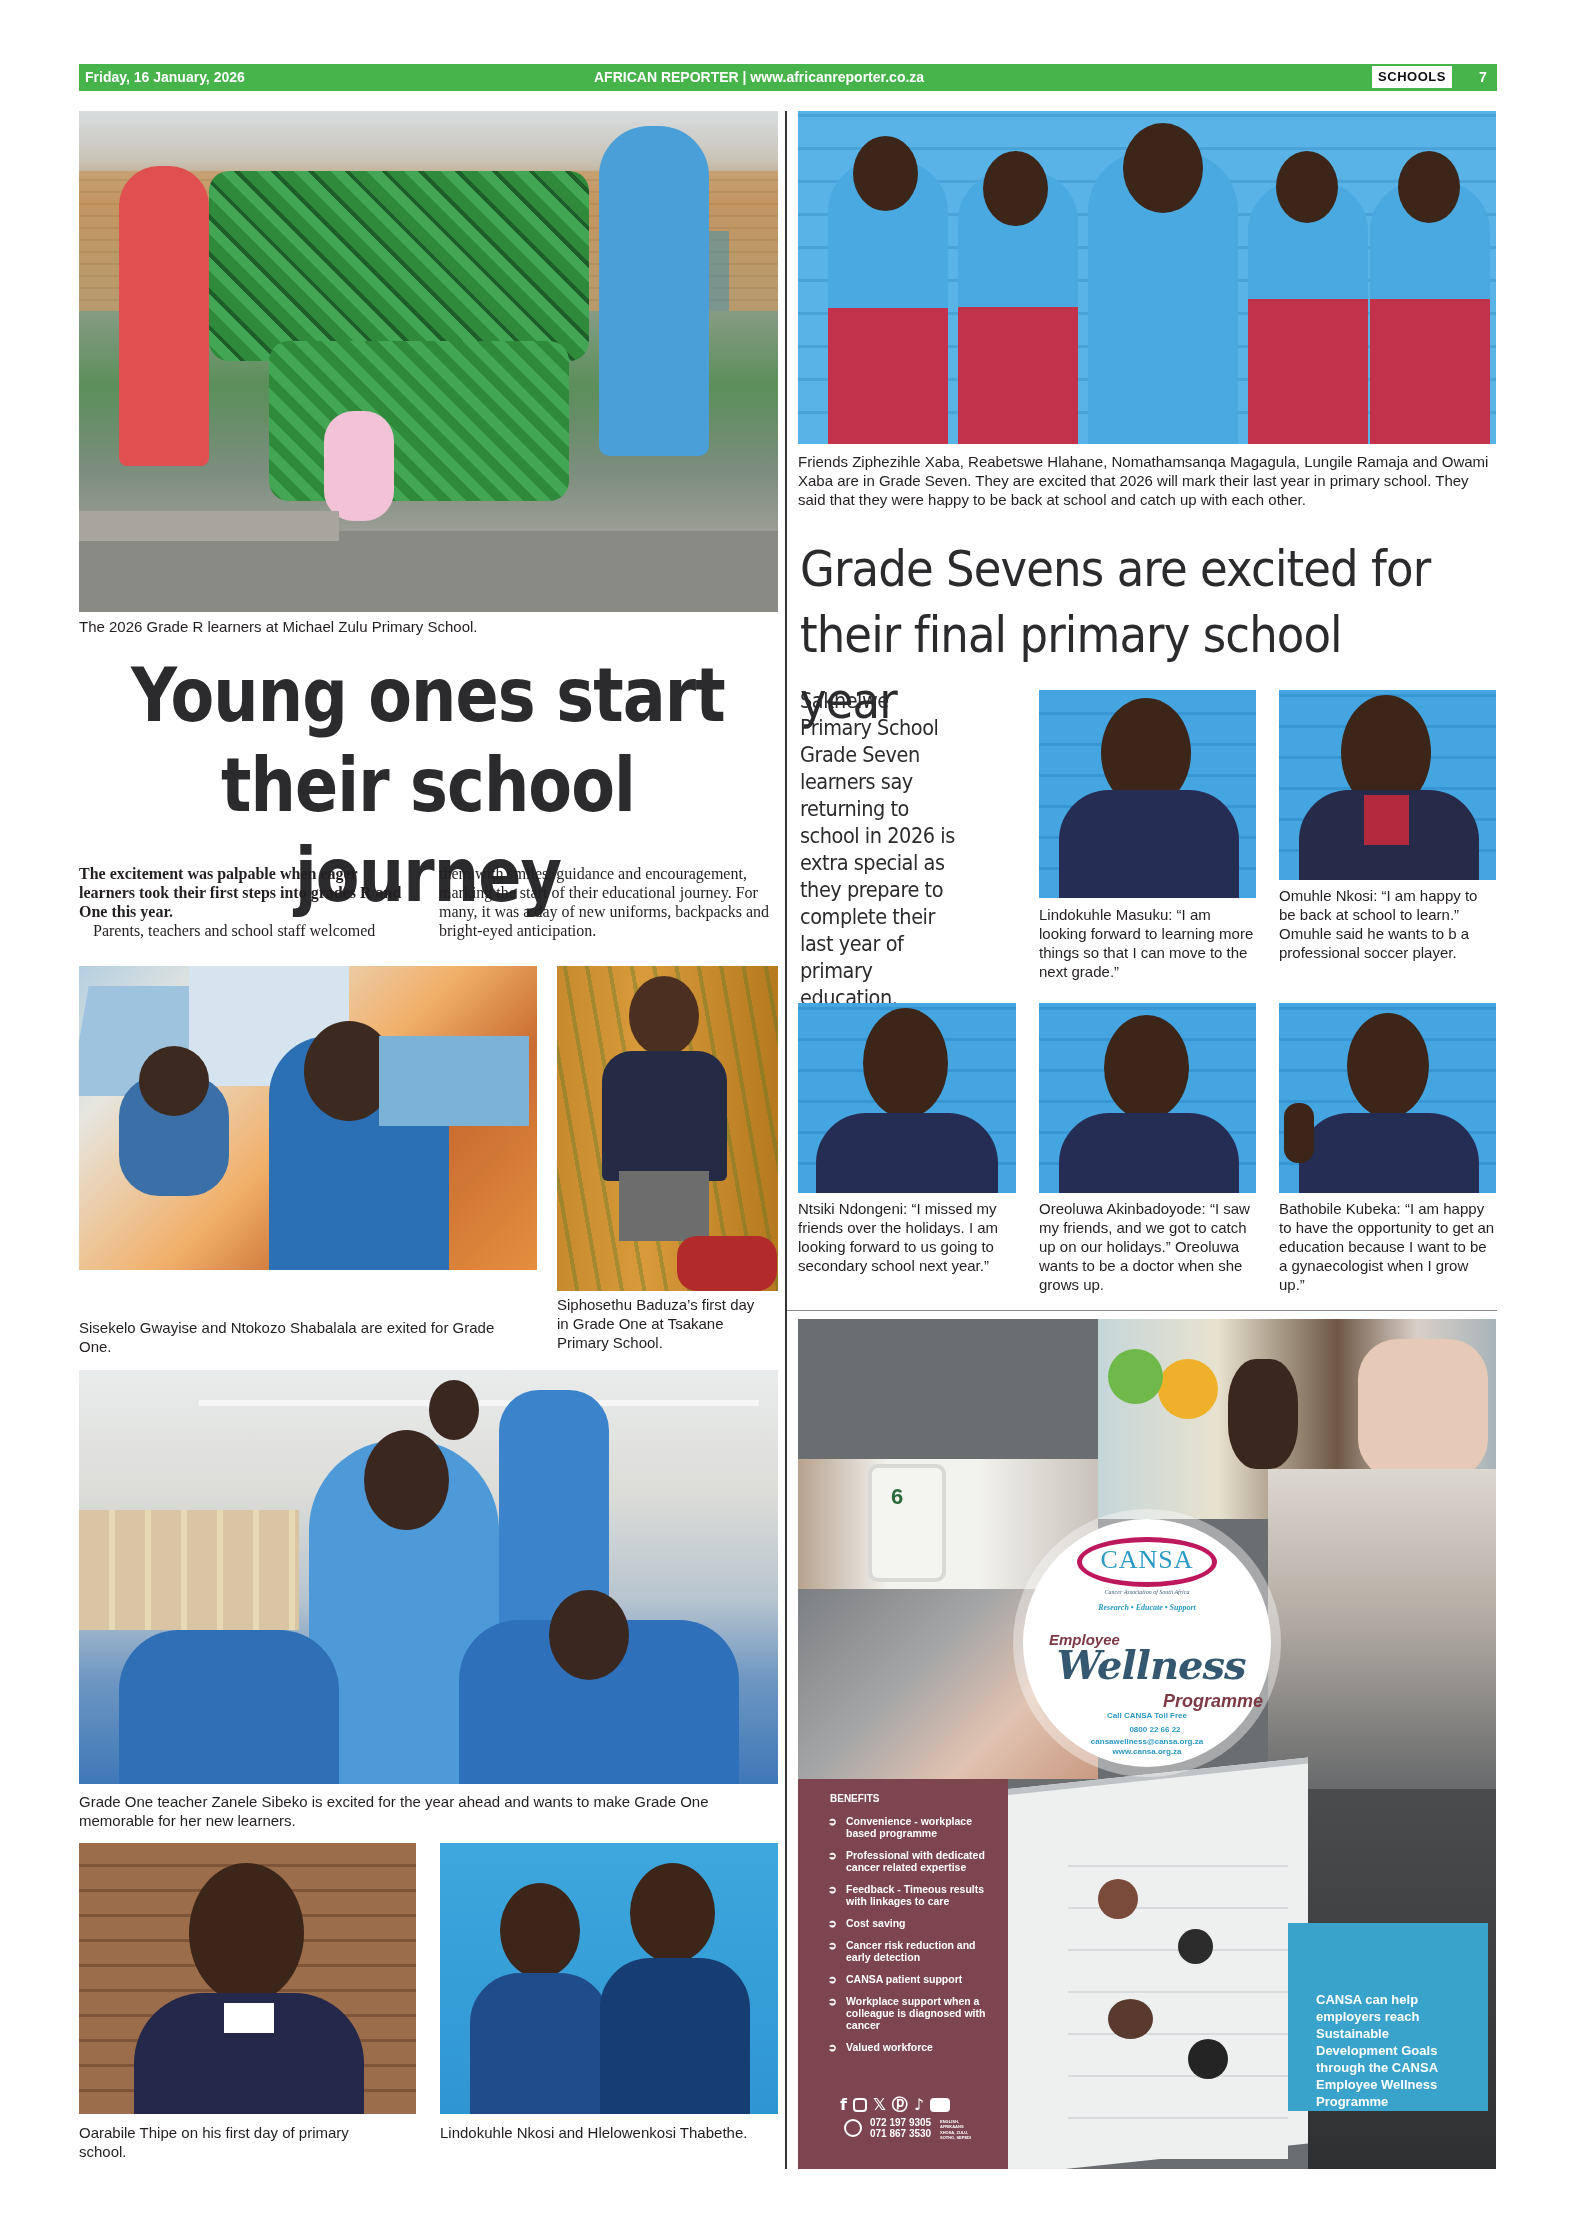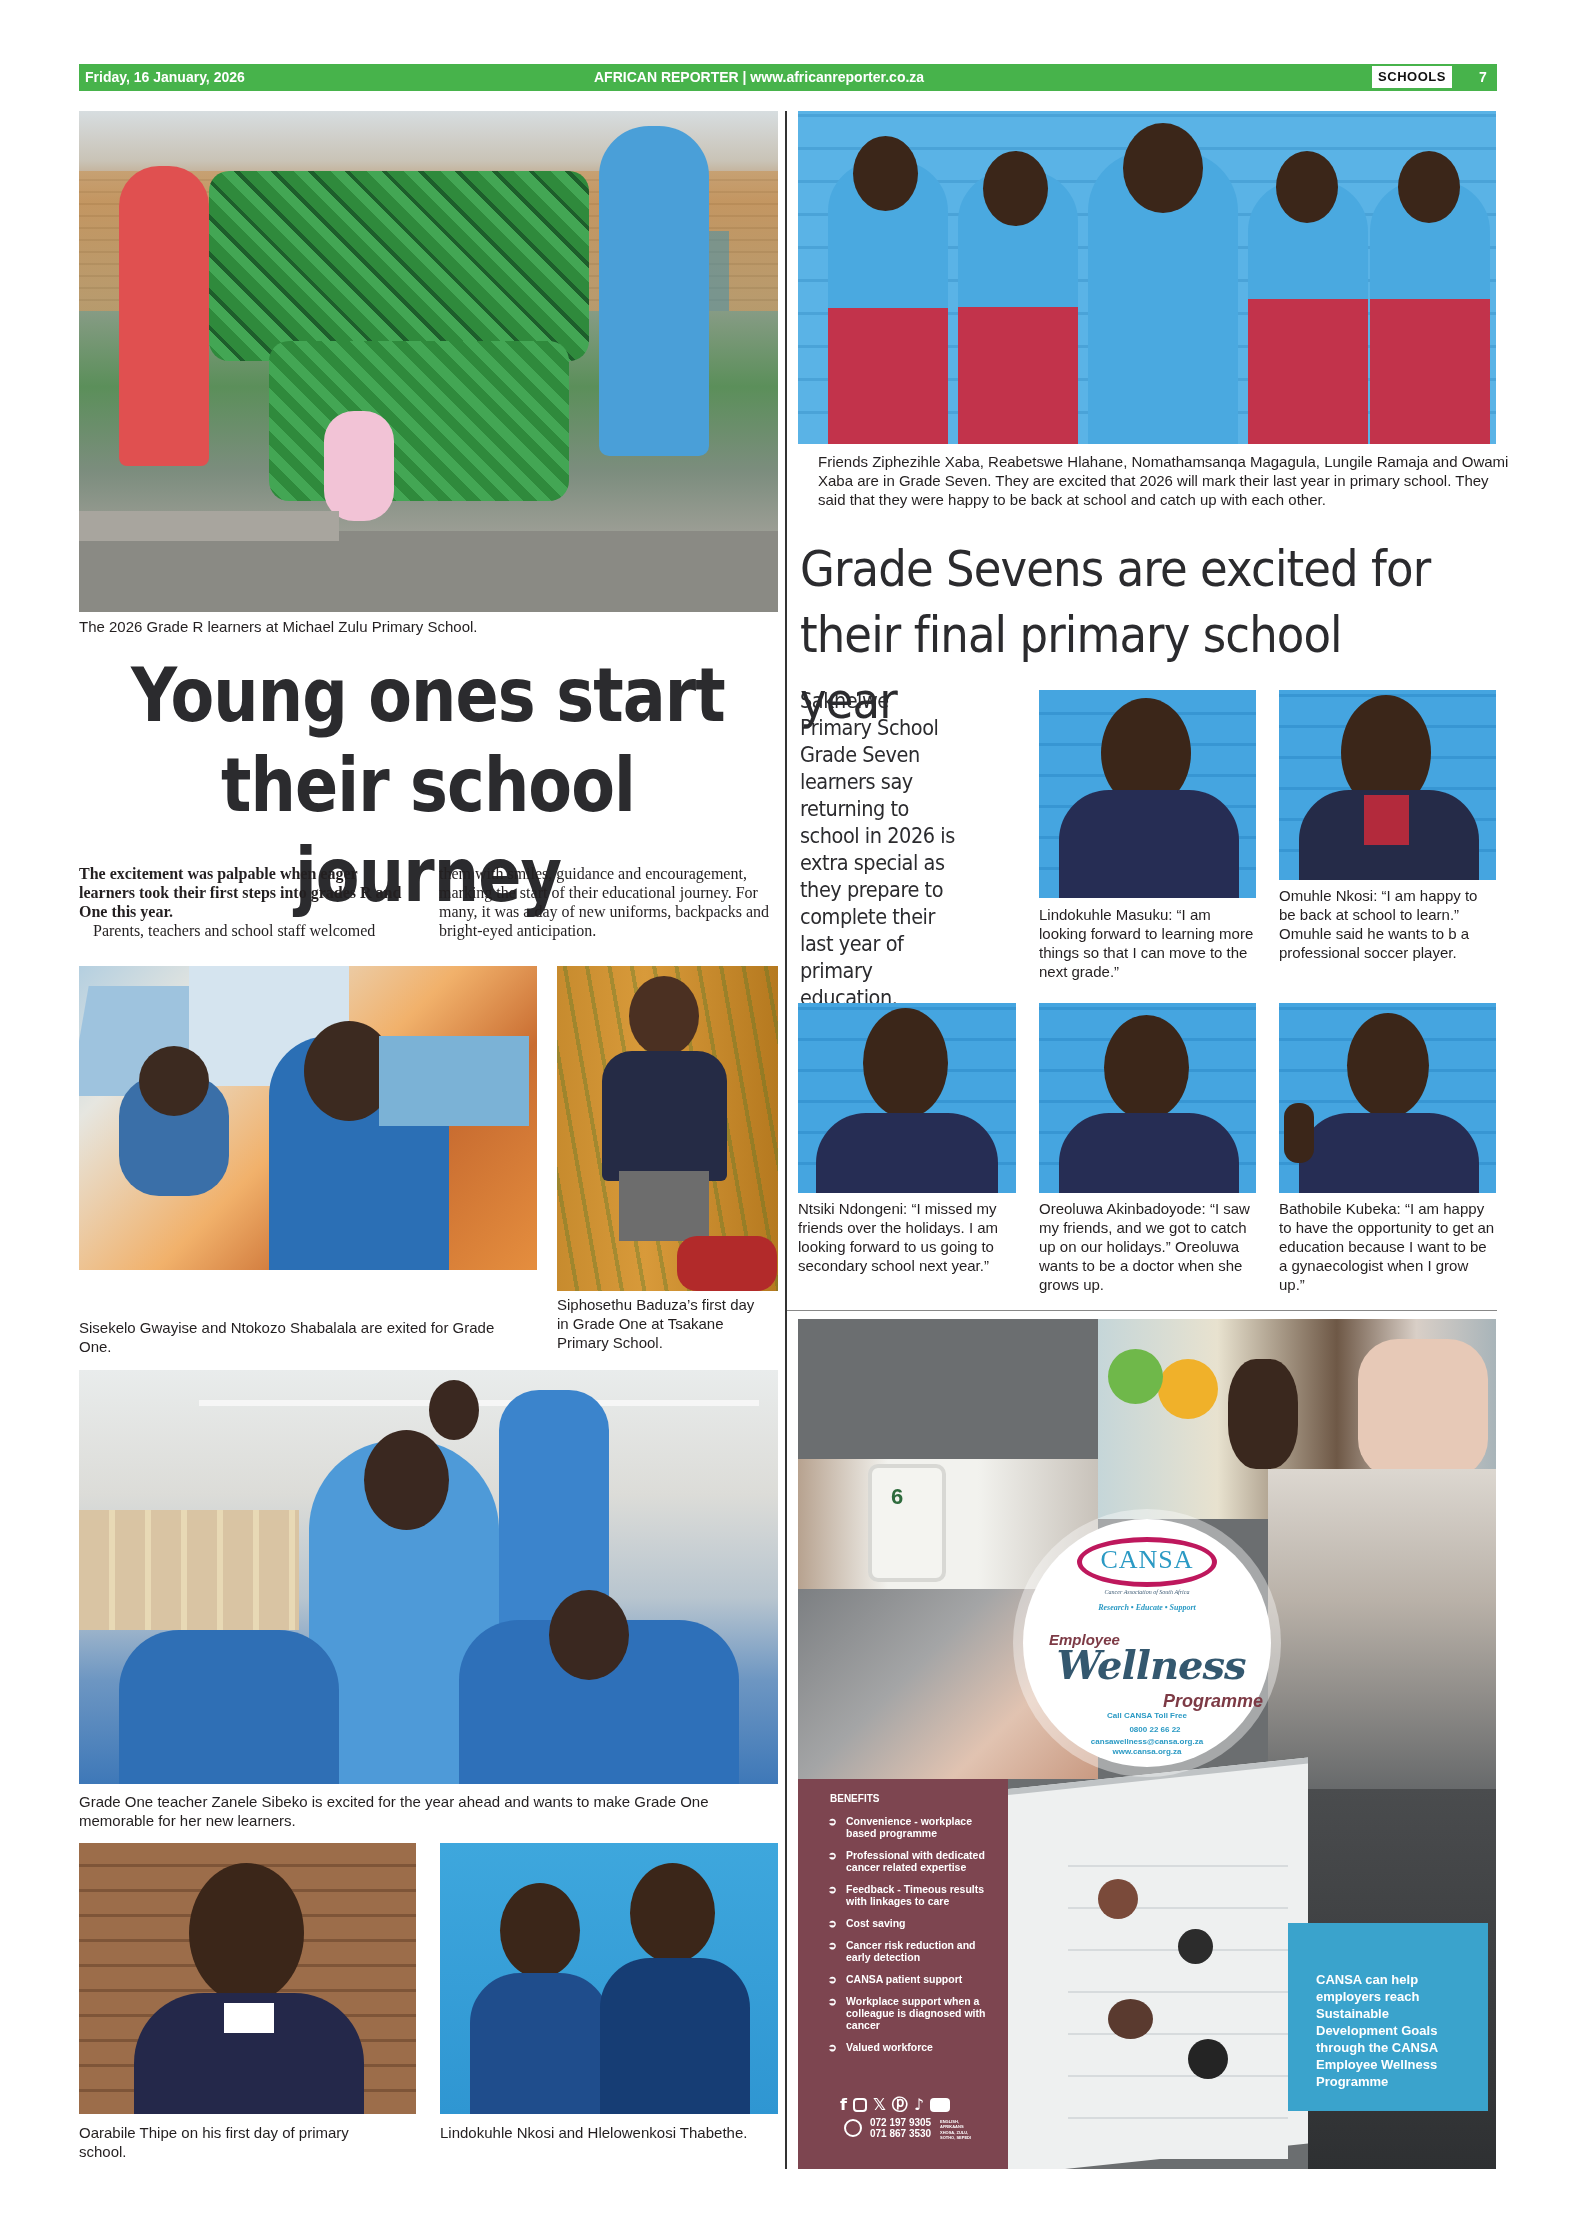--- a/index.html
+++ b/index.html
@@ -18,21 +18,21 @@
   
   .hl-young{position:absolute;left:78px;top:650px;width:700px;text-align:center;font-family:"DejaVu Sans",sans-serif;font-weight:bold;font-size:74px;line-height:90px;letter-spacing:-1px;color:#2b2b2e;transform:scaleX(.86);transform-origin:center top;}
   .hl-grade{position:absolute;left:800px;top:536px;width:720px;font-family:"DejaVu Sans",sans-serif;font-weight:normal;font-size:50px;line-height:66px;color:#2b2b2e;letter-spacing:-1px;transform:scaleX(.9);transform-origin:left top;}
   .body-col{position:absolute;font-family:"Liberation Serif",serif;font-size:16px;line-height:19px;color:#231f20;}
   .intro{position:absolute;left:800px;top:688px;width:170px;font-family:"DejaVu Sans",sans-serif;font-size:21px;line-height:27px;color:#2b2b2e;letter-spacing:-.5px;transform:scaleX(.92);transform-origin:left top;}
   
   .ad{position:absolute;left:798px;top:1319px;width:698px;height:850px;overflow:hidden;background:#6b6e70;}
   .ad-box1{position:absolute;left:0;top:0;width:307px;height:140px;background:#34586f;color:#fff;font-weight:bold;font-size:14px;line-height:21px;padding:26px 0 0 32px;box-sizing:border-box;}
   .ad-circle{position:absolute;left:225px;top:200px;width:248px;height:248px;border-radius:50%;background:#fff;box-shadow:0 0 0 10px rgba(255,255,255,.4);text-align:center;}
   .ad-benefits{position:absolute;left:0;top:460px;width:210px;height:390px;background:#7d4550;color:#fff;font-size:10.5px;line-height:12px;font-weight:bold;}
-  .ad-sdg{position:absolute;left:490px;top:604px;width:200px;height:188px;background:#3aa3cc;color:#fff;font-weight:bold;font-size:13px;line-height:17px;padding:48px 0 0 28px;box-sizing:border-box;}
+  .ad-sdg{position:absolute;left:490px;top:604px;width:200px;height:188px;background:#3aa3cc;color:#fff;font-weight:bold;font-size:13px;line-height:17px;padding:68px 0 0 28px;box-sizing:border-box;}
 </style>
 </head>
 <body>
 
 <div class="abs topbar">
   <span class="date">Friday, 16 January, 2026</span>
   <span class="mast">AFRICAN REPORTER | www.africanreporter.co.za</span>
   <span class="section">SCHOOLS</span>
   <span class="pageno">7</span>
 </div>
@@ -119,21 +119,21 @@
   <div class="abs" style="left:55px;top:25px;width:65px;height:75px;border-radius:50%;background:#3b2619;"></div>
   <div class="abs" style="left:160px;top:60px;width:120px;height:273px;border-radius:50px 50px 0 0;background:linear-gradient(180deg,#4aa9e0 0 50%,#c2334b 50% 100%);"></div>
   <div class="abs" style="left:185px;top:40px;width:65px;height:75px;border-radius:50%;background:#3b2619;"></div>
   <div class="abs" style="left:290px;top:40px;width:150px;height:293px;border-radius:60px 60px 0 0;background:#4aa9e0;"></div>
   <div class="abs" style="left:325px;top:12px;width:80px;height:90px;border-radius:50%;background:#3b2619;"></div>
   <div class="abs" style="left:450px;top:70px;width:120px;height:263px;border-radius:50px 50px 0 0;background:linear-gradient(180deg,#4aa9e0 0 45%,#c2334b 45% 100%);"></div>
   <div class="abs" style="left:478px;top:40px;width:62px;height:72px;border-radius:50%;background:#3b2619;"></div>
   <div class="abs" style="left:572px;top:70px;width:120px;height:263px;border-radius:50px 50px 0 0;background:linear-gradient(180deg,#4aa9e0 0 45%,#c2334b 45% 100%);"></div>
   <div class="abs" style="left:600px;top:40px;width:62px;height:72px;border-radius:50%;background:#3b2619;"></div>
 </div>
-<div class="cap" style="left:798px;top:452px;width:698px;margin-left:20px;">Friends Ziphezihle Xaba, Reabetswe Hlahane, Nomathamsanqa Magagula, Lungile Ramaja and Owami Xaba are in Grade Seven. They are excited that 2026 will mark their last year in primary school. They said that they were happy to be back at school and catch up with each other.</div>
+<div class="cap" style="left:798px;top:452px;width:698px;">Friends Ziphezihle Xaba, Reabetswe Hlahane, Nomathamsanqa Magagula, Lungile Ramaja and Owami Xaba are in Grade Seven. They are excited that 2026 will mark their last year in primary school. They said that they were happy to be back at school and catch up with each other.</div>
 
 <div class="hl-grade">
   <div>Grade Sevens are excited for</div>
   <div>their final primary school year</div>
 </div>
 
 <div class="intro">Sakhelwe Primary School Grade Seven learners say returning to school in 2026 is extra special as they prepare to complete their last year of primary education.</div>
 
 <div class="photo" style="left:1039px;top:690px;width:217px;height:208px;background:repeating-linear-gradient(0deg,#45a5e0 0 28px,#3796d3 28px 31px);">
   <div class="abs" style="left:62px;top:8px;width:90px;height:110px;border-radius:50%;background:#3b2619;"></div>

